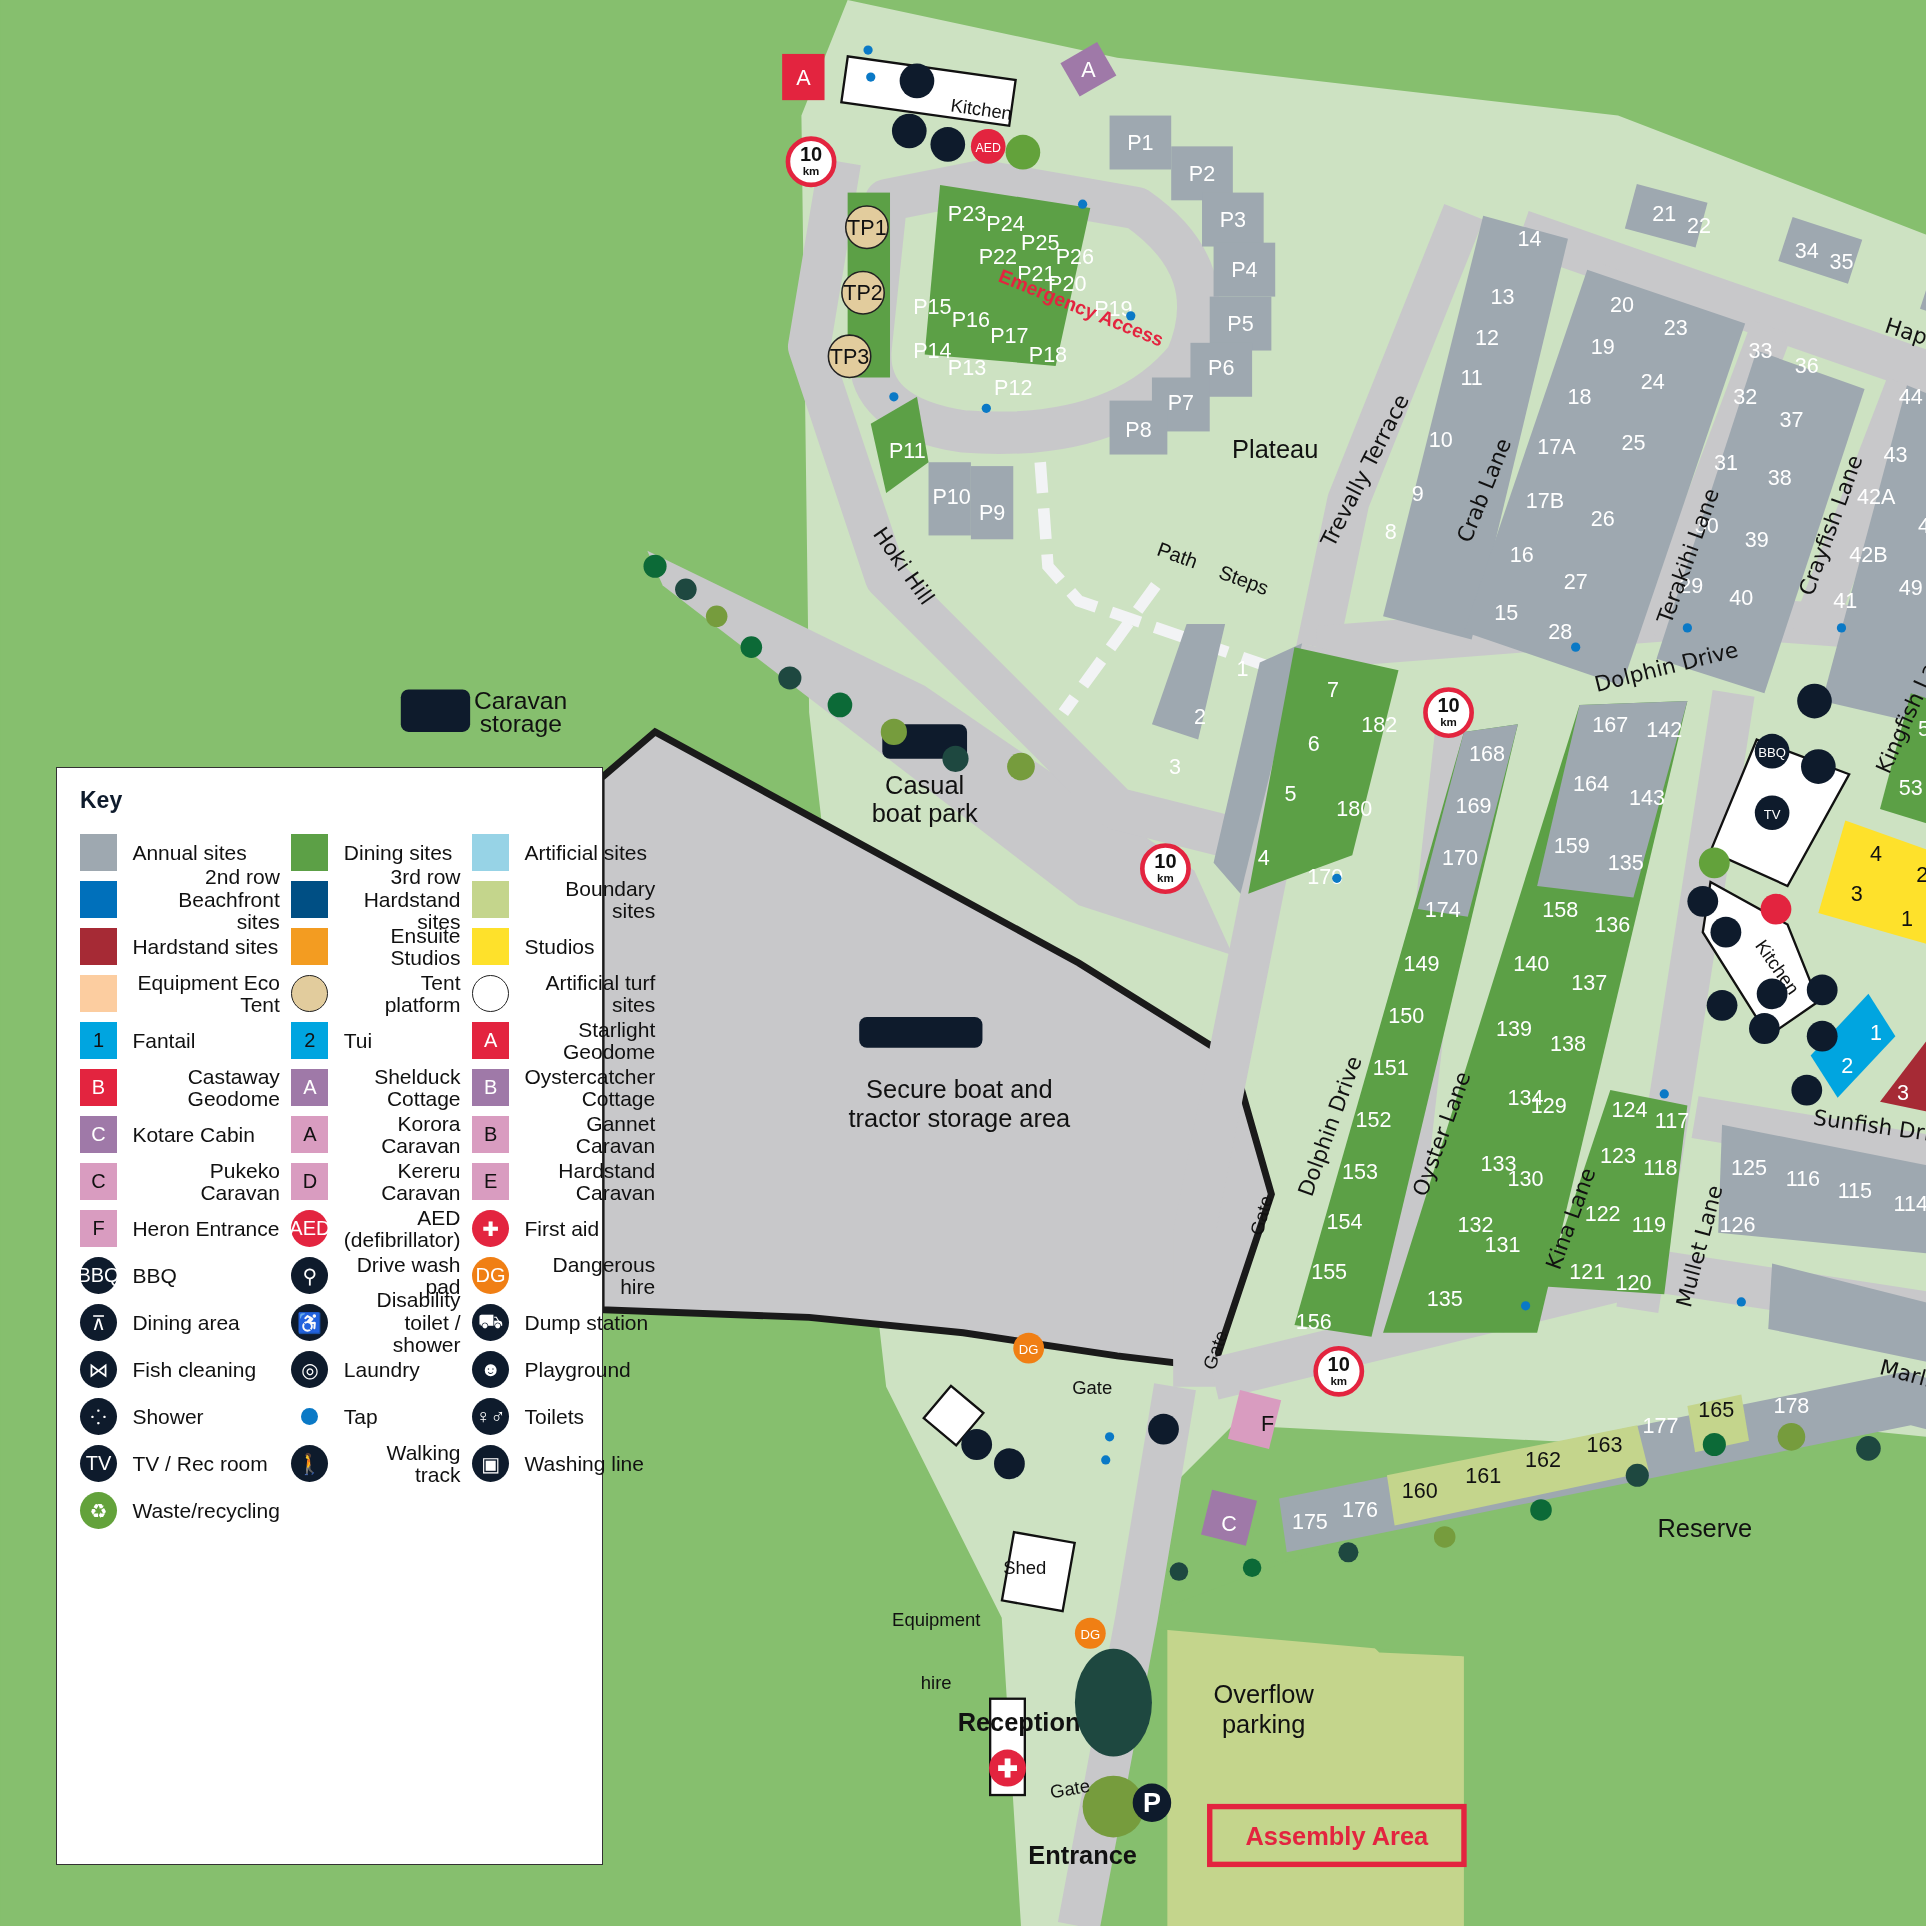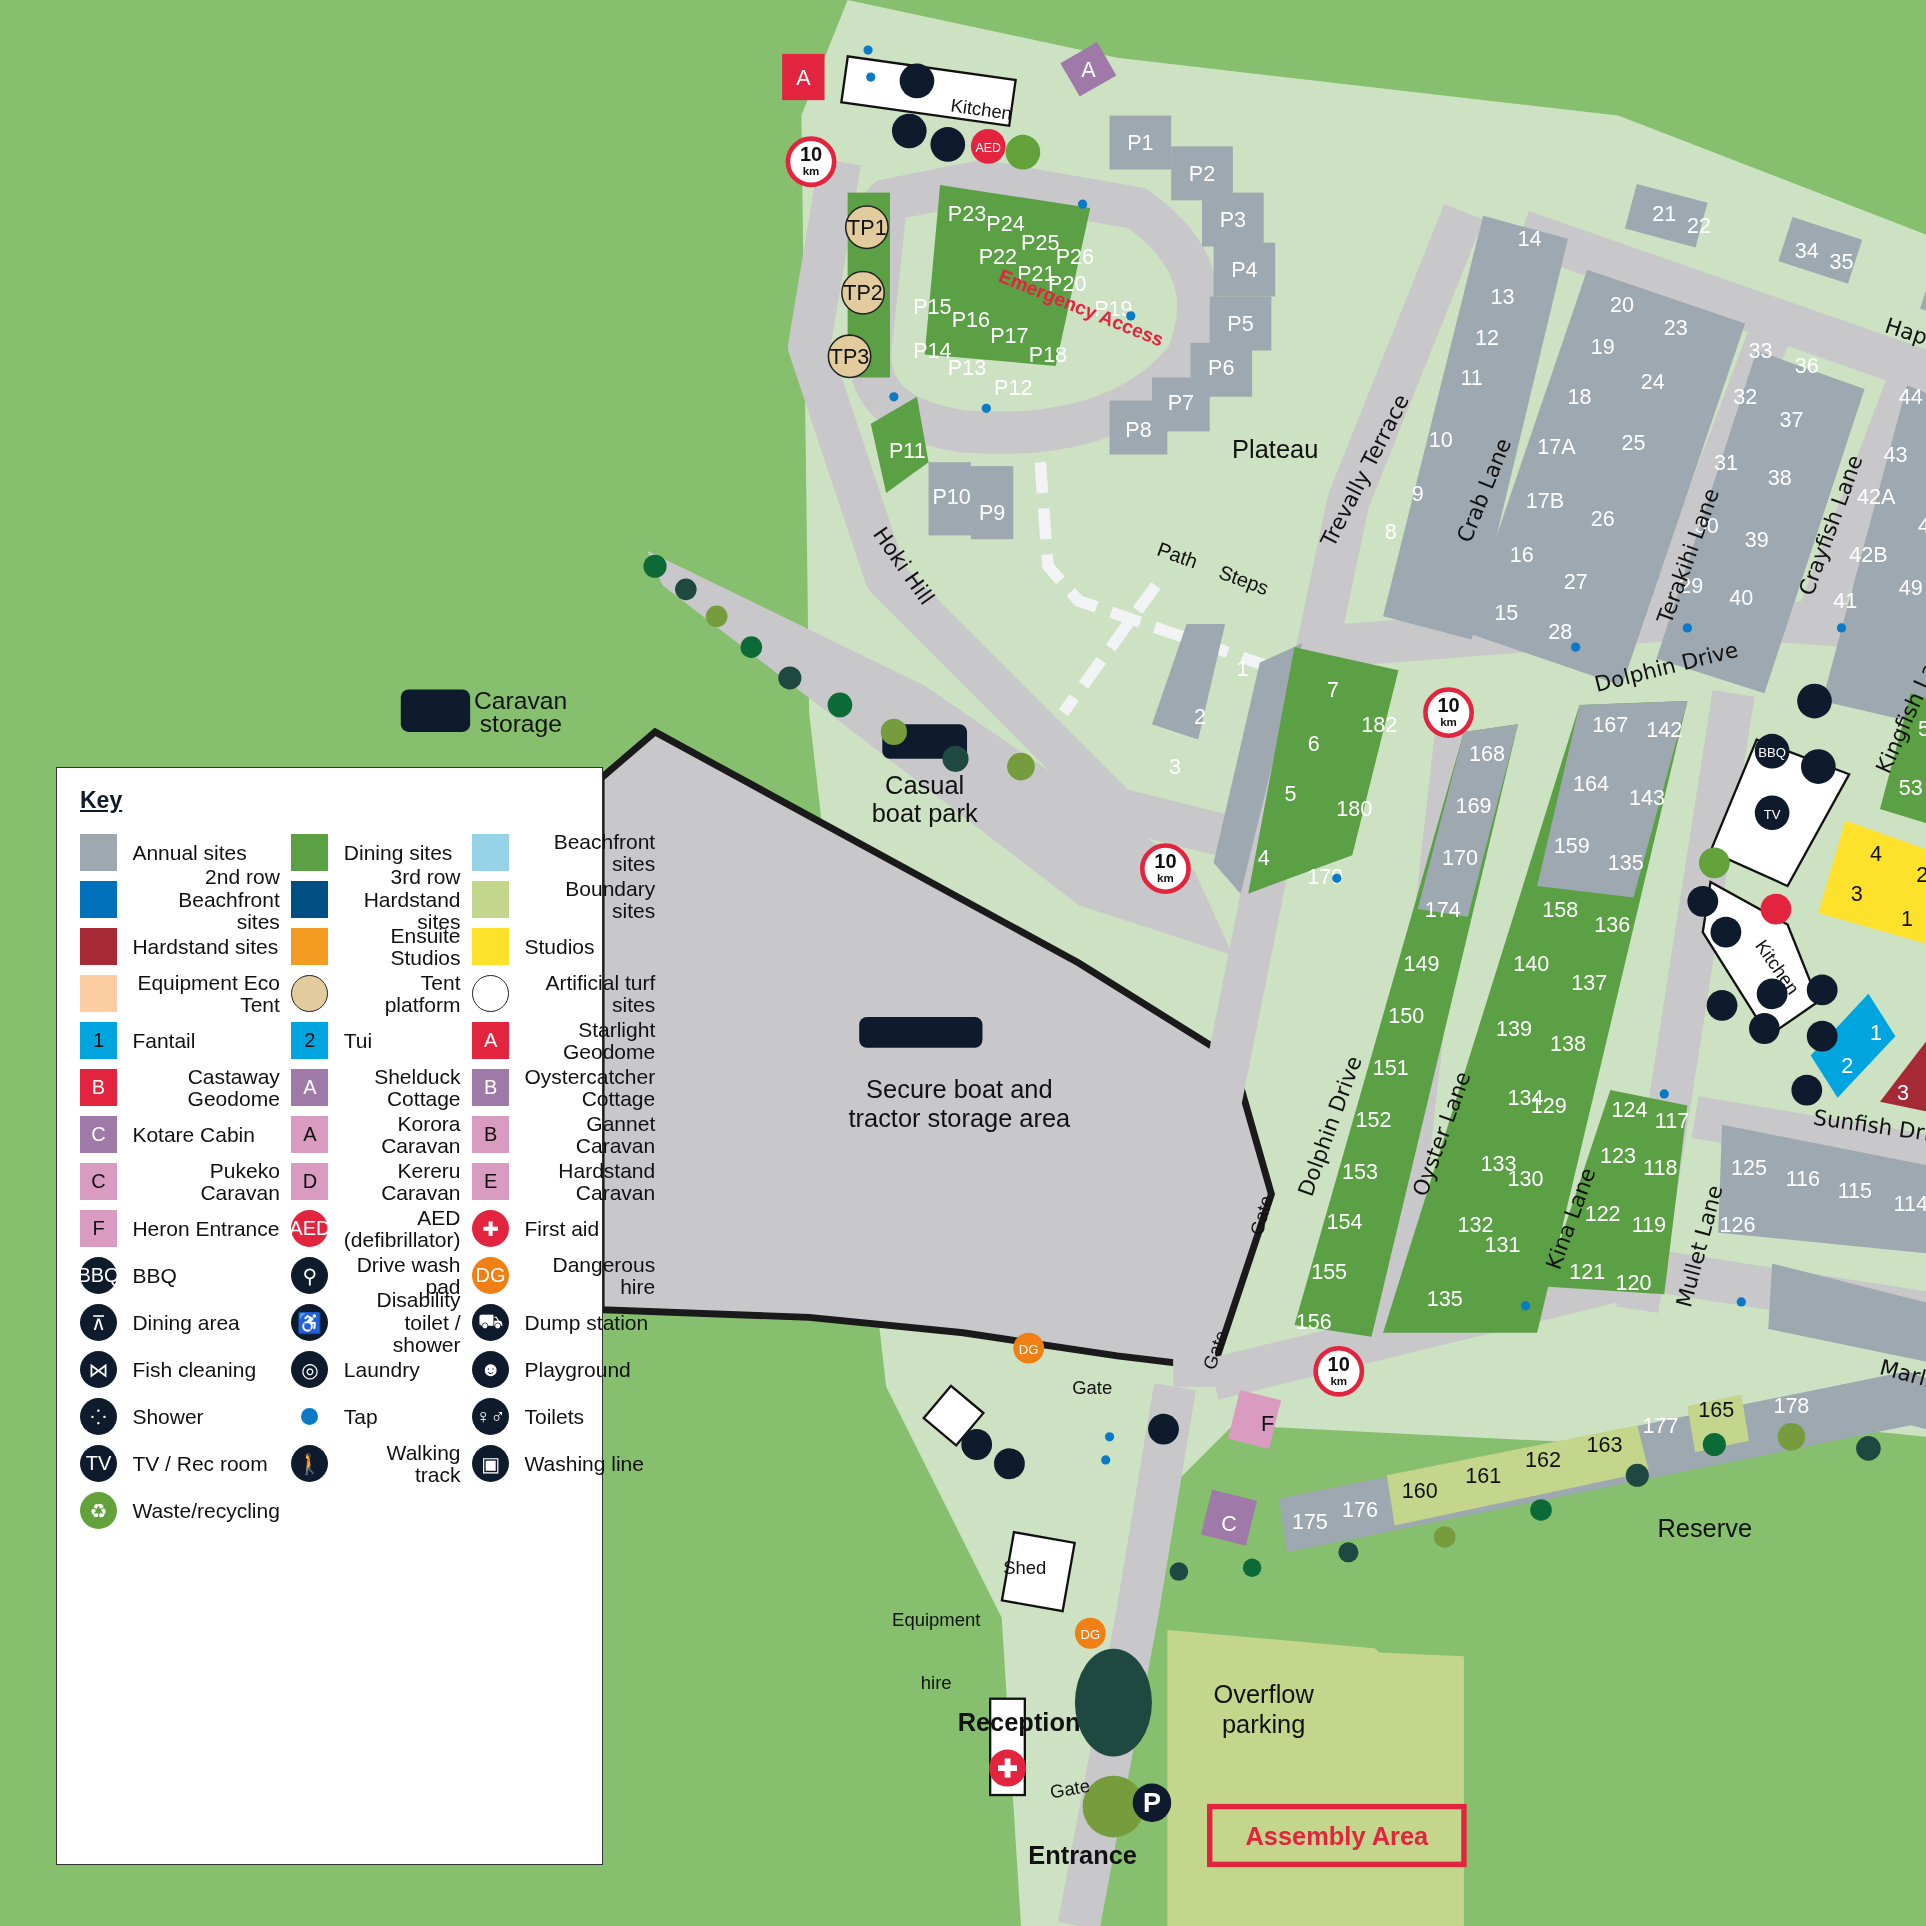--- a/index.html
+++ b/index.html
@@ -4,21 +4,21 @@
 <style>
   html,body{margin:0;padding:0;}
   body{width:3082px;height:1926px;overflow:hidden;background:#86bf6e;font-family:"Liberation Sans",sans-serif;position:relative;}
   #map{position:absolute;left:0;top:0;width:3082px;height:1926px;}
   .site-label{font-family:"Liberation Sans",sans-serif;font-size:56px;fill:#fff;text-anchor:middle;dominant-baseline:central;}
   .site-label.dark{fill:#111;}
   .road-label{font-family:"DejaVu Sans",sans-serif;font-size:56px;fill:#111;}
   .area-label{font-family:"Liberation Sans",sans-serif;font-size:66px;fill:#111;text-anchor:middle;}
   .bold-label{font-family:"Liberation Sans",sans-serif;font-weight:bold;font-size:66px;fill:#111;}
   .key{position:absolute;left:56px;top:767px;width:547px;height:1098px;background:#fff;border:1.9px solid #333;box-sizing:border-box;padding:19px 23px;}
-  .key h3{margin:0 0 15.4px 0;font-size:23px;font-weight:bold;color:#0e1b2c;text-decoration:underline;}
+  .key h3{margin:0 0 15.4px 0;font-size:23px;font-weight:bold;color:#0e1b2c;}
   .key-grid{display:grid;grid-template-columns:1fr 1fr 1fr;column-gap:11.6px;row-gap:0;text-align:right;}
   .key-item{display:flex;align-items:center;height:47px;gap:15.4px;}
   .swatch{width:37px;height:37px;flex:0 0 37px;display:flex;align-items:center;justify-content:center;font-size:20px;color:#fff;box-sizing:border-box;}
   .swatch.circle{border-radius:50%;}
   .swatch.dark-text{color:#111;}
   .swatch.tap{background:transparent;}
   .swatch.tap::after{content:"";width:17px;height:17px;border-radius:50%;background:#0a79c6;}
   .key-label{font-size:21px;line-height:22.3px;color:#111;}
 </style>
 </head>
@@ -650,21 +650,21 @@
       <div class="key-item">
         <div class="swatch" style="background: rgb(158, 168, 176);"></div>
         <div class="key-label">Annual sites</div>
       </div>
       <div class="key-item">
         <div class="swatch" style="background: rgb(92, 160, 70);"></div>
         <div class="key-label">Dining sites</div>
       </div>
       <div class="key-item">
         <div class="swatch" style="background: rgb(151, 211, 230);"></div>
-        <div class="key-label">Beachfront sites</div>
+        <div class="key-label">Artificial sites</div>
       </div>
       <div class="key-item">
         <div class="swatch" style="background: rgb(0, 112, 187);"></div>
         <div class="key-label">2nd row Beachfront sites</div>
       </div>
       <div class="key-item">
         <div class="swatch" style="background: rgb(0, 79, 132);"></div>
         <div class="key-label">3rd row Hardstand sites</div>
       </div>
       <div class="key-item">

